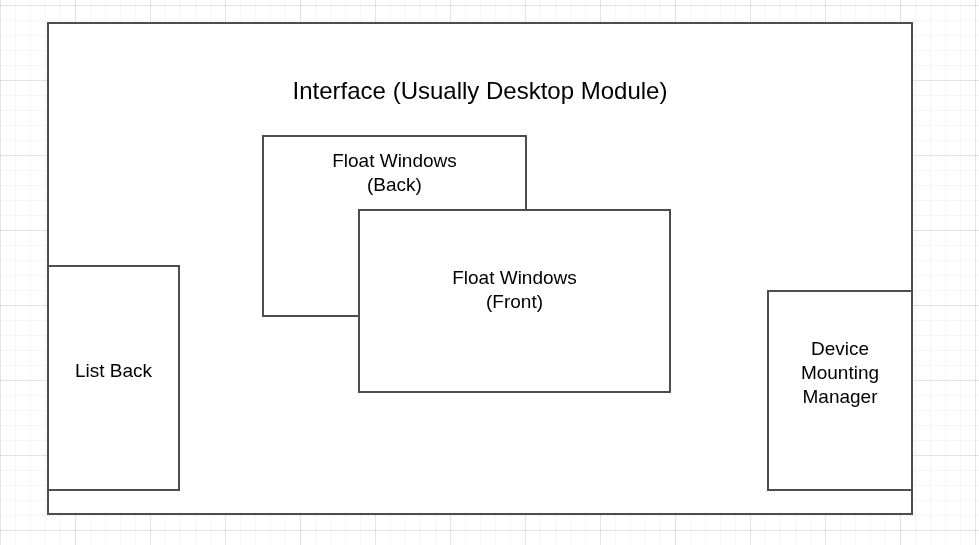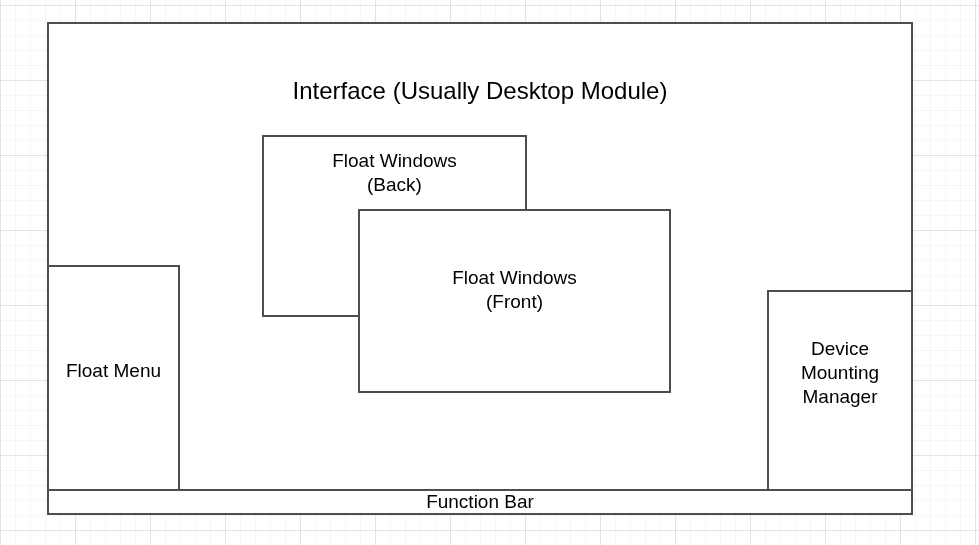--- a/index.html
+++ b/index.html
@@ -140,26 +140,23 @@
     <div class="box-label" id="float-back-label">Float Windows
 (Back)</div>
   </div>
 
   <div class="box" id="float-front-box">
     <div class="box-label" id="float-front-label">Float Windows
 (Front)</div>
   </div>
 
   <div class="box" id="list-menu-box">
-    <div class="box-label" id="list-menu-label">Float Menu</div>
+    <div class="box-label" id="list-menu-label">List Back</div>
   </div>
 
   <div class="box" id="device-manager-box">
     <div class="box-label" id="device-manager-label">Device
 Mounting
 Manager</div>
   </div>
 
-  <div class="box" id="function-bar-box">
-    <div class="box-label" id="function-bar-label">Function Bar</div>
-  </div>
 
 </div>
 
 </body></html>

